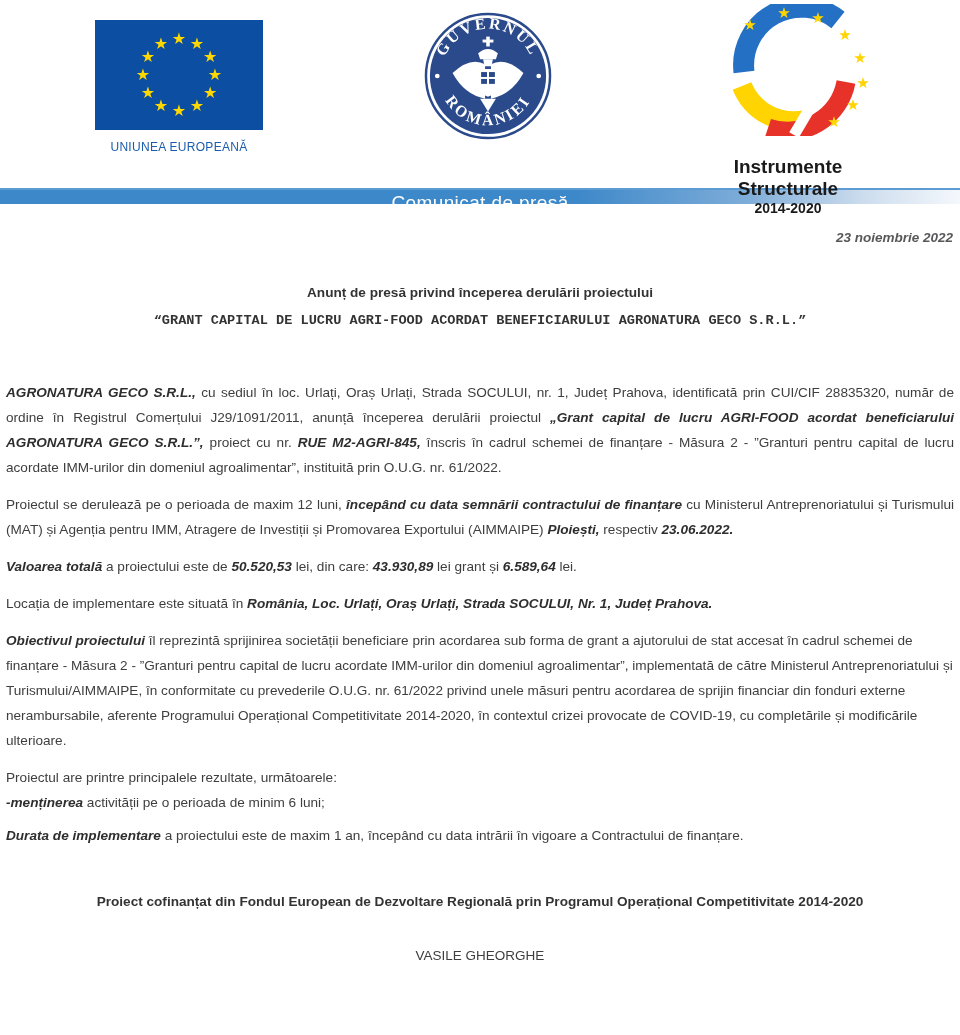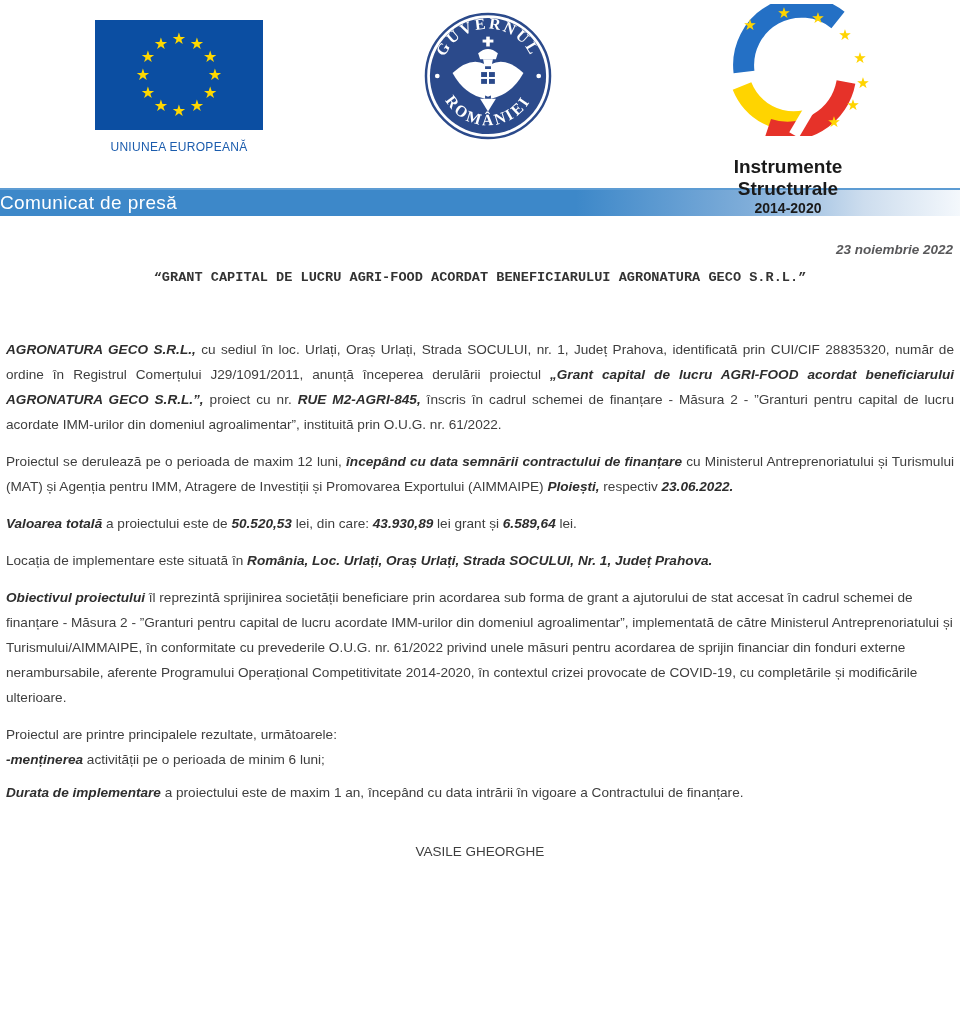--- a/index.html
+++ b/index.html
@@ -15,24 +15,24 @@
   .eu-star { position:absolute; color:#ffd800; font-size:16px; line-height:16px;
              transform:translate(-50%,-50%); }
   .eu-label { margin-top:10px; text-align:center; color:#1b5cad; font-size:12px;
               letter-spacing:.3px; white-space:nowrap; }
   .seal-block { position:absolute; left:424px; top:12px; width:128px; height:128px; }
   .is-block { position:absolute; left:682px; top:4px; width:212px; text-align:center; }
   .is-text1 { font-size:19px; font-weight:bold; color:#1a1a1a; margin-top:16px; }
   .is-text2 { font-size:14px; font-weight:bold; color:#1a1a1a; }
   
   .banner {
-    height:28px; margin-top:2px;
+    height:16px; margin-top:2px;
     background:linear-gradient(90deg,#3d88c9 0%,#3d88c9 60%,#7fadd9 78%,#cdddee 90%,#f4f8fc 100%);
     border-top:2px solid #5d9cd3;
-    color:#ffffff; font-size:19px; line-height:26px; text-align:left; letter-spacing:.4px;
+    color:#ffffff; font-size:19px; line-height:26px; text-align:center; letter-spacing:.4px;
   }
   
   .content { padding:0 6px; }
   .date-line { margin-top:26px; text-align:right; font-size:13.5px; font-style:italic;
                font-weight:bold; color:#58585a; padding-right:1px; }
   .headline { text-align:center; font-weight:bold; color:#333; font-size:13.6px; }
   .headline.l1 { margin-top:40px; }
   .headline.l2 { margin-top:13px;font-family:Liberation Mono, monospace; }
   .paras { margin-top:52px; }
   .para { font-size:13.6px; line-height:25px; margin-bottom:12px; color:#3e3e3e; }
@@ -120,31 +120,33 @@
     <div class="is-text2">2014-2020</div>
   </div>
 </div>
 
 <div class="banner">Comunicat de presă</div>
 
 <div class="content">
 
   <div class="date-line">23 noiembrie 2022</div>
 
+  <div class="headline l1">Anunț de presă privind începerea derulării proiectului</div>
   <div class="headline l2">“GRANT CAPITAL DE LUCRU AGRI-FOOD ACORDAT BENEFICIARULUI AGRONATURA GECO S.R.L.”</div>
 
   <div class="paras">
     <p class="para just"><b>AGRONATURA GECO S.R.L.,</b><span> cu sediul în loc. Urlați, Oraș Urlați, Strada SOCULUI, nr. 1, Județ Prahova, identificată prin CUI/CIF 28835320, număr de ordine în Registrul Comerțului J29/1091/2011, anunță începerea derulării proiectul </span><b>„Grant capital de lucru AGRI-FOOD acordat beneficiarului AGRONATURA GECO S.R.L.”,</b><span> proiect cu nr. </span><b>RUE M2-AGRI-845,</b><span> înscris în cadrul schemei de finanțare - Măsura 2 - ”Granturi pentru capital de lucru acordate IMM-urilor din domeniul agroalimentar”, instituită prin O.U.G. nr. 61/2022.</span></p>
     <p class="para just"><span>Proiectul se derulează pe o perioada de maxim 12 luni, </span><b>începând cu data semnării contractului de finanțare</b><span> cu Ministerul Antreprenoriatului și Turismului (MAT) și Agenția pentru IMM, Atragere de Investiții și Promovarea Exportului (AIMMAIPE) </span><b>Ploiești,</b><span> respectiv </span><b>23.06.2022.</b></p>
     <p class="para"><b>Valoarea totală</b><span> a proiectului este de </span><b>50.520,53</b><span> lei, din care: </span><b>43.930,89</b><span> lei grant și </span><b>6.589,64</b><span> lei.</span></p>
     <p class="para"><span>Locația de implementare este situată în </span><b>România, Loc. Urlați, Oraș Urlați, Strada SOCULUI, Nr. 1, Județ Prahova.</b></p>
     <p class="para"><b>Obiectivul proiectului</b><span> îl reprezintă sprijinirea societății beneficiare prin acordarea sub forma de grant a ajutorului de stat accesat în cadrul schemei de finanțare - Măsura 2 - ”Granturi pentru capital de lucru acordate IMM-urilor din domeniul agroalimentar”, implementată de către Ministerul Antreprenoriatului și Turismului/AIMMAIPE, în conformitate cu prevederile O.U.G. nr. 61/2022 privind unele măsuri pentru acordarea de sprijin financiar din fonduri externe nerambursabile, aferente Programului Operațional Competitivitate 2014-2020, în contextul crizei provocate de COVID-19, cu completările și modificările ulterioare.</span></p>
     <p class="para tight"><span>Proiectul are printre principalele rezultate, următoarele:</span></p>
     <p class="para tight"><b>-menținerea</b><span> activității pe o perioada de minim 6 luni;</span></p>
     <p class="para gap-top"><b>Durata de implementare</b><span> a proiectului este de maxim 1 an, începând cu data intrării în vigoare a Contractului de finanțare.</span></p>
   </div>
 
+  <div class="cofinance">Proiect cofinanțat din Fondul European de Dezvoltare Regională prin Programul Operațional Competitivitate 2014-2020</div>
 
   <div class="contact">
     <div>VASILE GHEORGHE</div>
 
   </div>
 </div>
 
 </body></html>

